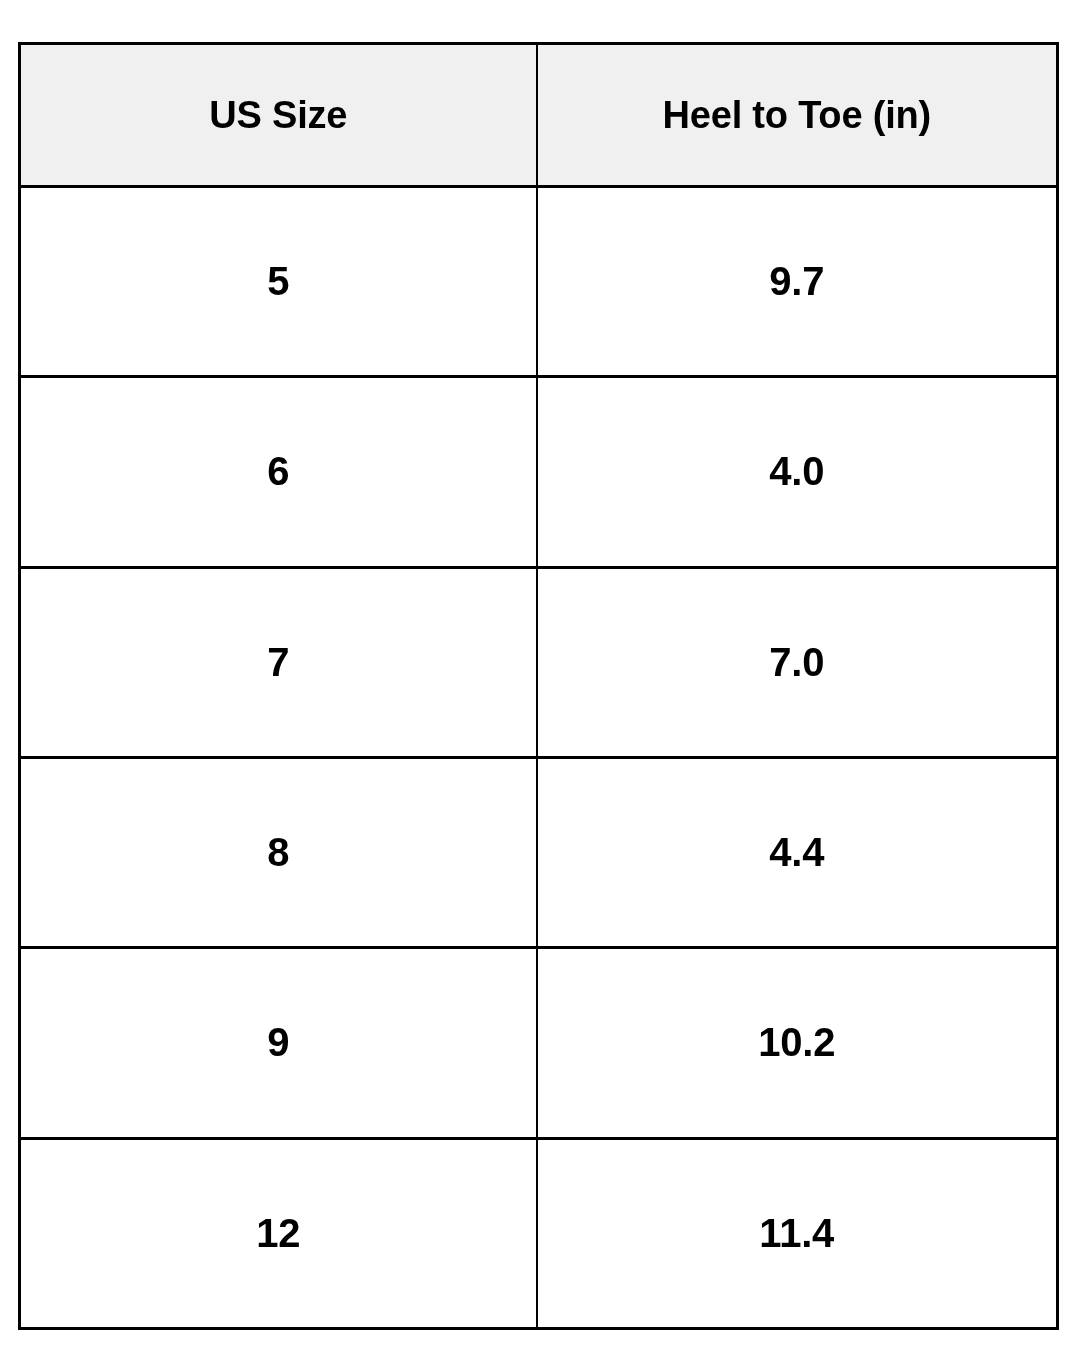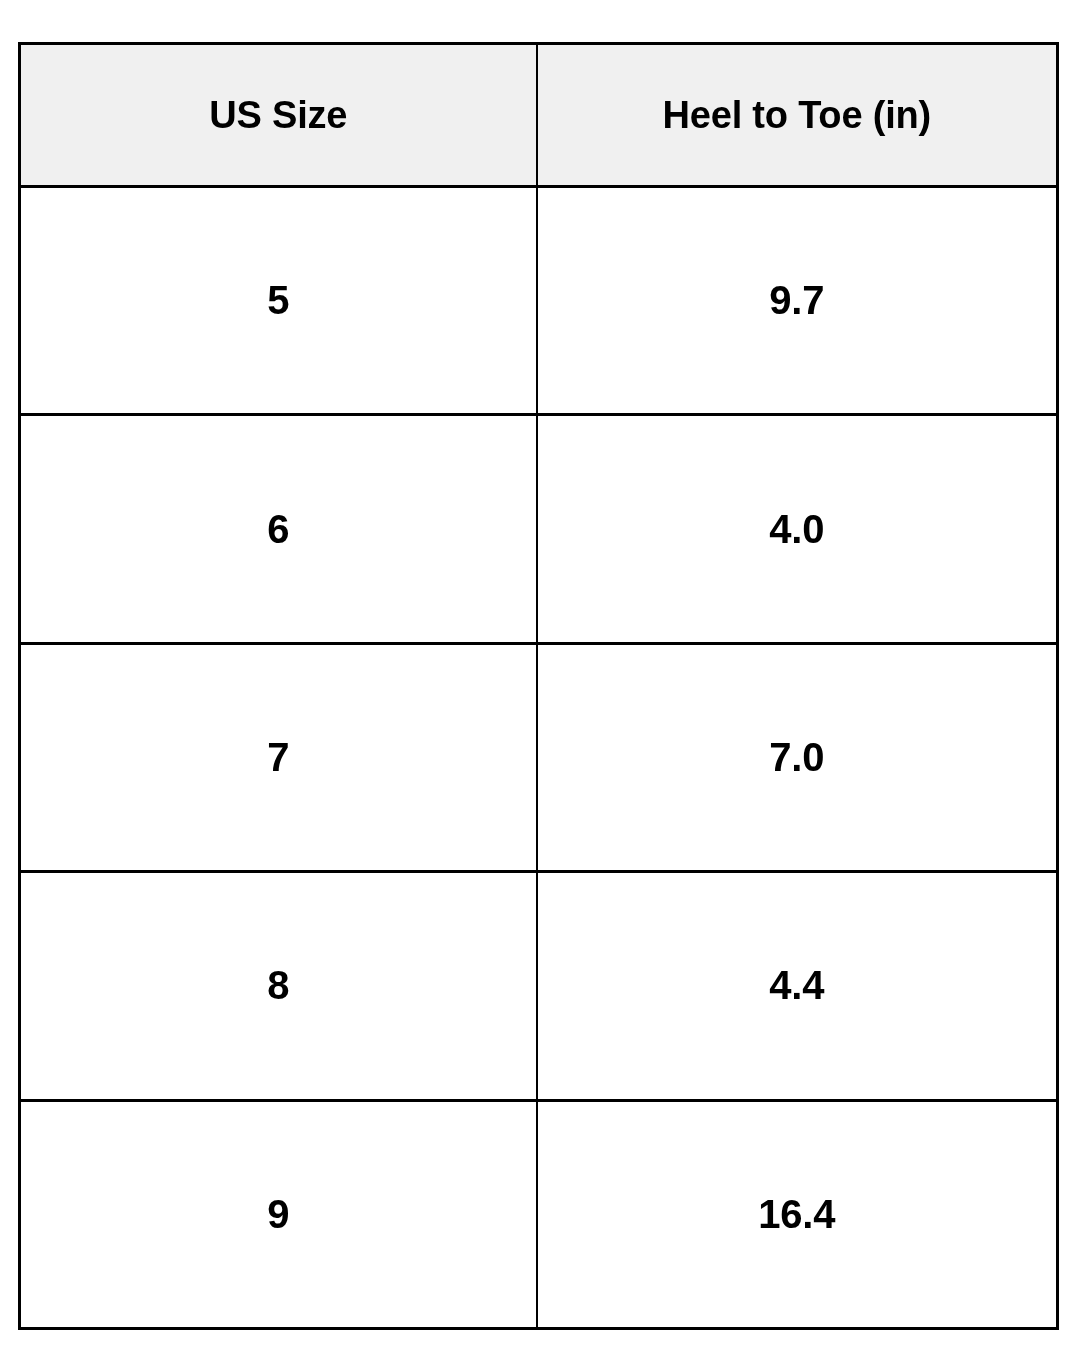--- a/index.html
+++ b/index.html
@@ -101,18 +101,22 @@
       <tr>
         <td class="col-a">7</td>
         <td class="col-b">7.0</td>
       </tr>
       <tr>
         <td class="col-a">8</td>
         <td class="col-b">4.4</td>
       </tr>
       <tr>
         <td class="col-a">9</td>
-        <td class="col-b">16.4</td>
+        <td class="col-b">10.2</td>
+      </tr>
+      <tr>
+        <td class="col-a">12</td>
+        <td class="col-b">11.4</td>
       </tr>
     </tbody>
   </table>
 
 </div>
 
 </body></html>

